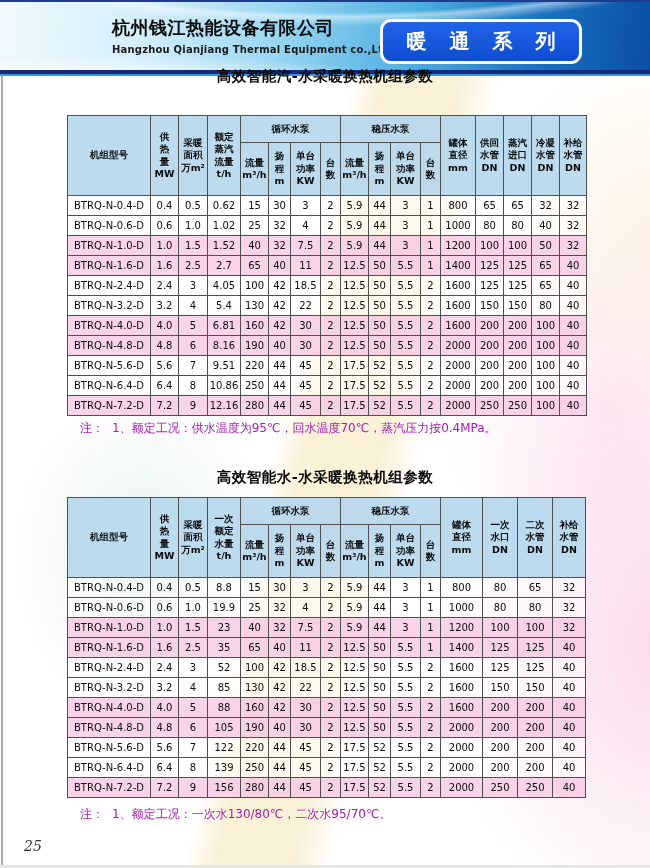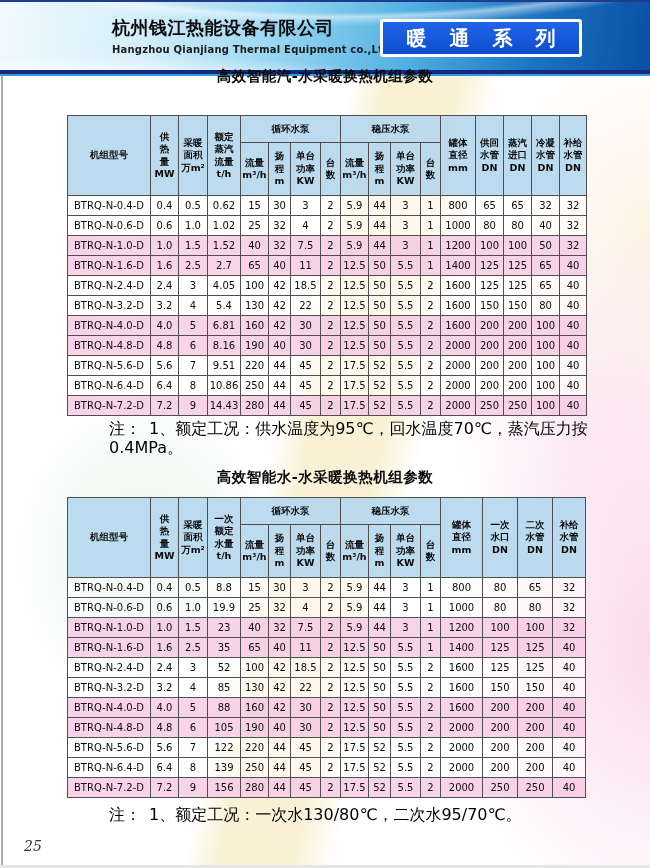--- a/index.html
+++ b/index.html
@@ -37,23 +37,23 @@
     transform:skewX(-8deg);
   }
   .logo-mini{
     position:absolute;left:-8px;top:18px;font-size:6px;color:#a01313;font-weight:bold;
     writing-mode:vertical-rl;letter-spacing:1px;
   }
   .company{position:absolute;left:112px;top:16px;z-index:3;}
   .company-cn{font-size:18px;font-weight:bold;color:#0d0d0d;letter-spacing:0.5px;}
   .company-en{font-size:10px;font-weight:bold;color:#1b1b1b;margin-top:4px;letter-spacing:0.2px;}
   .series-badge{
-    position:absolute;left:380px;top:19px;width:202px;height:38px;z-index:3;
+    position:absolute;left:380px;top:19px;width:202px;height:45px;z-index:3;
     background:linear-gradient(180deg,#2264e8 0%,#0d4ecf 100%);
-    border:3px solid #ffffff;border-radius:3px;box-sizing:border-box;
+    border:3px solid #ffffff;border-radius:11px;box-sizing:border-box;
     display:flex;align-items:center;justify-content:center;
   }
   .series-badge span{
     color:#fff;font-size:20px;font-weight:bold;letter-spacing:8px;text-indent:8px;white-space:nowrap;
   }
   
   .streaks{
     position:absolute;inset:0;z-index:0;pointer-events:none;
     background:
       radial-gradient(320px 430px at 102% 74%, rgba(246,186,216,0.55), rgba(246,186,216,0) 70%),
@@ -61,21 +61,21 @@
       radial-gradient(240px 280px at 100% 27%, rgba(250,219,178,0.35), rgba(250,219,178,0) 70%),
       radial-gradient(190px 240px at 22% 64%, rgba(196,226,205,0.38), rgba(196,226,205,0) 72%),
       linear-gradient(102deg, rgba(255,255,255,0) 44%, rgba(247,235,197,0.7) 48%, rgba(247,235,197,0.7) 57%, rgba(255,255,255,0) 62%);
   }
   .left-edge{position:absolute;left:1px;top:74px;width:2px;height:794px;background:#8f8f8f;opacity:.75;z-index:4;}
   .bottom-edge{position:absolute;left:0;top:865px;width:650px;height:3px;background:#e6e6e6;z-index:4;}
   
   .tbl-title{position:absolute;left:0;width:650px;text-align:center;font-size:14.5px;font-weight:bold;color:#0a0a0a;z-index:2;letter-spacing:0.5px;}
   .title-1{top:67px;}
   .title-2{top:468px;}
-  .notes{position:absolute;left:109px;z-index:2;font-size:16px;color:#000000;line-height:19px;}
+  .notes{position:absolute;left:80px;z-index:2;font-size:12px;color:#a21caf;line-height:19px;}
   .notes-1{top:419px;}
   .notes-2{top:805px;}
   .note-label{margin-right:8px;}
   .note-indent{padding-left:28px;}
   .page-number{
     position:absolute;left:24px;top:838px;z-index:2;
     font-family:"DejaVu Serif","Liberation Serif",serif;font-style:italic;font-size:14px;color:#333;
   }
   
   .tbl-wrap{position:absolute;left:67px;z-index:1;}
@@ -394,21 +394,21 @@
           <td>2000</td>
           <td>200</td>
           <td>200</td>
           <td>100</td>
           <td>40</td>
         </tr>
         <tr class="pink">
           <td class="model">BTRQ-N-7.2-D</td>
           <td>7.2</td>
           <td>9</td>
-          <td>14.43</td>
+          <td>12.16</td>
           <td>280</td>
           <td>44</td>
           <td>45</td>
           <td>2</td>
           <td>17.5</td>
           <td>52</td>
           <td>5.5</td>
           <td>2</td>
           <td>2000</td>
           <td>250</td>

